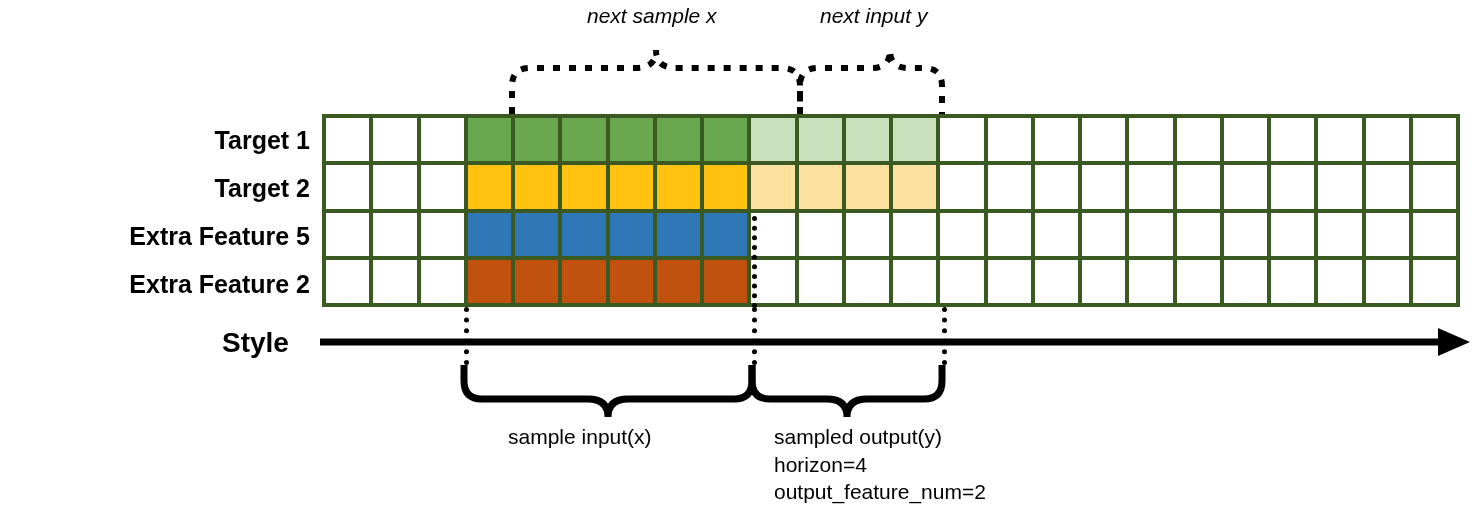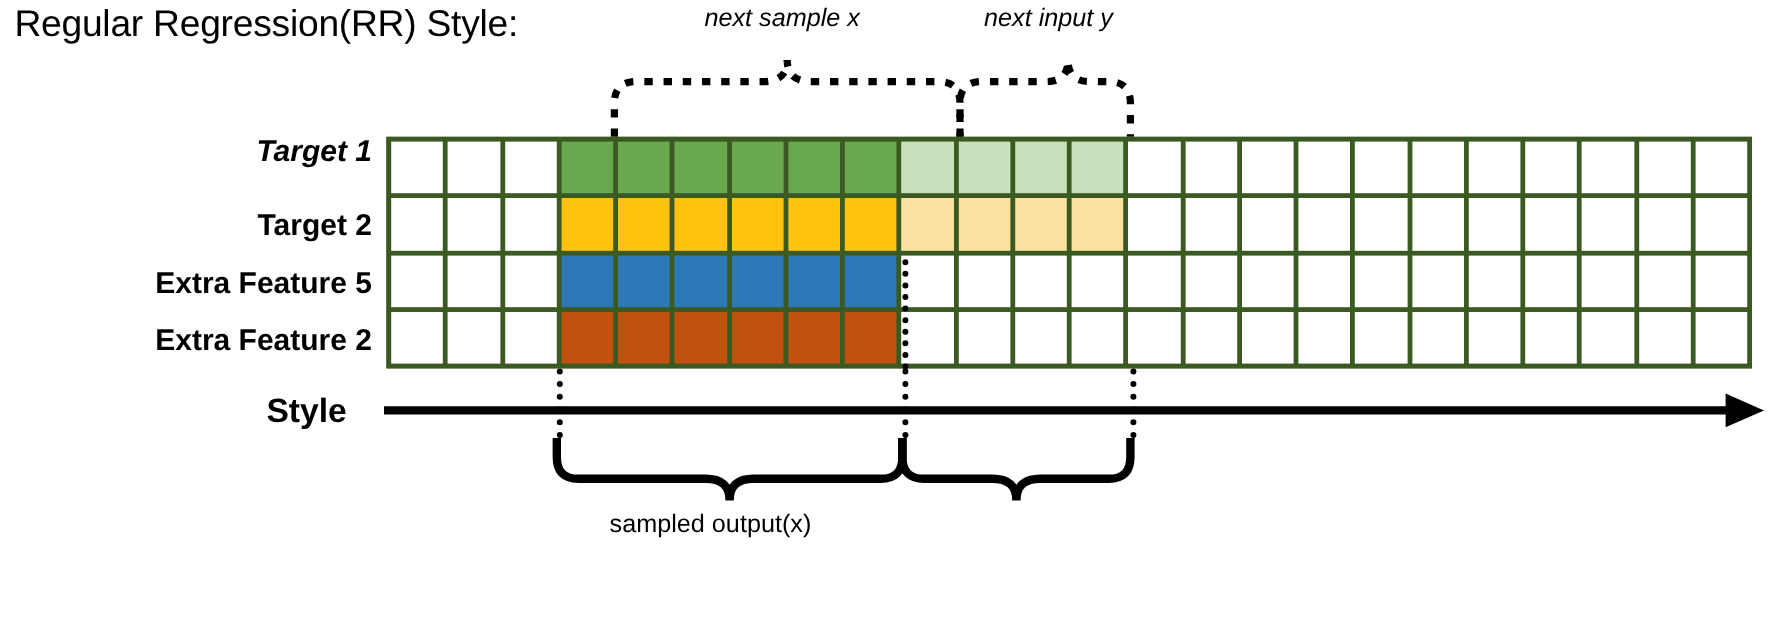--- a/index.html
+++ b/index.html
@@ -73,37 +73,36 @@
     position:absolute;
     font-size:21px; color:#000; line-height:1.32;
     white-space:nowrap;
   }
 </style>
 </head>
 <body>
 
 <div id="stage">
 
-  <div class="title">Regular Regression(RR) Style:</div>
 
   <div class="ann-label" style="left:587px; top:4px;">next sample x</div>
   <div class="ann-label" style="left:820px; top:4px;">next input y</div>
 
   <svg class="svg-layer" viewBox="0 0 1476 516" xmlns="http://www.w3.org/2000/svg">
 
     <g fill="none" stroke="#000" stroke-width="6" stroke-linecap="butt" stroke-dasharray="7 9">
       <path d="M512,114 L512,86 Q512,68 530,68 L636,68 Q656,68 656,50
                Q656,68 676,68 L782,68 Q800,68 800,86 L800,114"></path>
 
       <path d="M800,114 L800,86 Q800,68 818,68 L872,68 Q890,68 890,50
                Q890,68 908,68 L924,68 Q942,68 942,86 L942,114"></path>
     </g>
   </svg>
 
-  <div class="row-label" style="top:112px;font-style:italic;">Target 1</div>
+  <div class="row-label" style="top:126px;">Target 1</div>
   <div class="row-label" style="top:174px;">Target 2</div>
   <div class="row-label" style="top:222px;">Extra Feature 5</div>
   <div class="row-label" style="top:270px;">Extra Feature 2</div>
 
   <div id="grid" style="grid-template-columns: repeat(24, 1fr); grid-template-rows: repeat(4, 1fr); background: rgb(58, 90, 34); border-color: rgb(58, 90, 34);">
       <div class="cell" style="background: rgb(255, 255, 255);"></div>
       <div class="cell" style="background: rgb(255, 255, 255);"></div>
       <div class="cell" style="background: rgb(255, 255, 255);"></div>
       <div class="cell" style="background: rgb(106, 168, 79);"></div>
       <div class="cell" style="background: rgb(106, 168, 79);"></div>
@@ -218,16 +217,21 @@
                Q608,399 608,417 Q608,399 628,399 L734,399
                Q752,399 752,381 L752,365"></path>
 
       <path d="M752,365 L752,381 Q752,399 770,399 L827,399
                Q847,399 847,417 Q847,399 867,399 L924,399
                Q942,399 942,381 L942,365"></path>
     </g>
   </svg>
 
   <div class="caption" style="left:508px; top:423px;">
-    <div>sampled output(x)</div>
+    <div>sample input(x)</div>
   </div>
+  <div class="caption" style="left:774px; top:423px;">
+    <div>sampled output(y)</div>
+    <div>horizon=4</div>
+    <div>output_feature_num=2</div>
+  </div>
 
 </div>
 
 </body></html>

